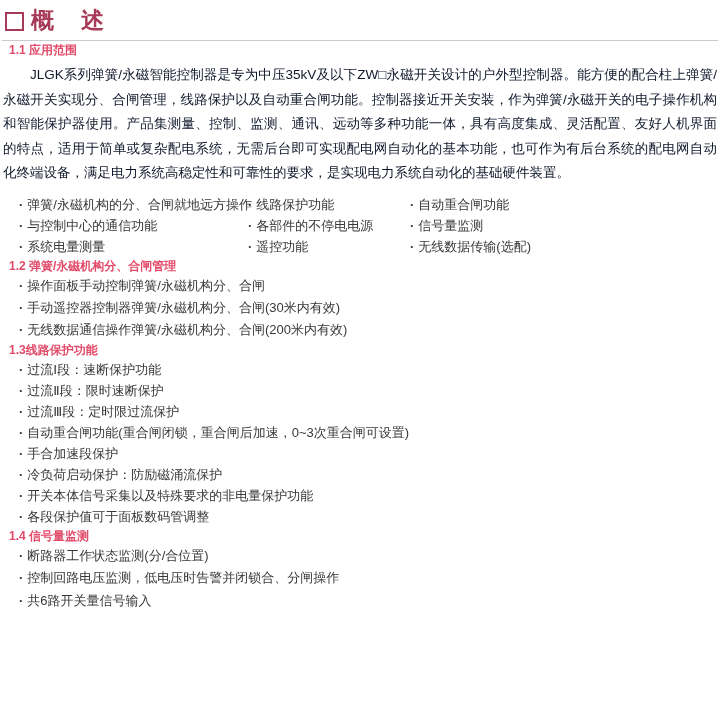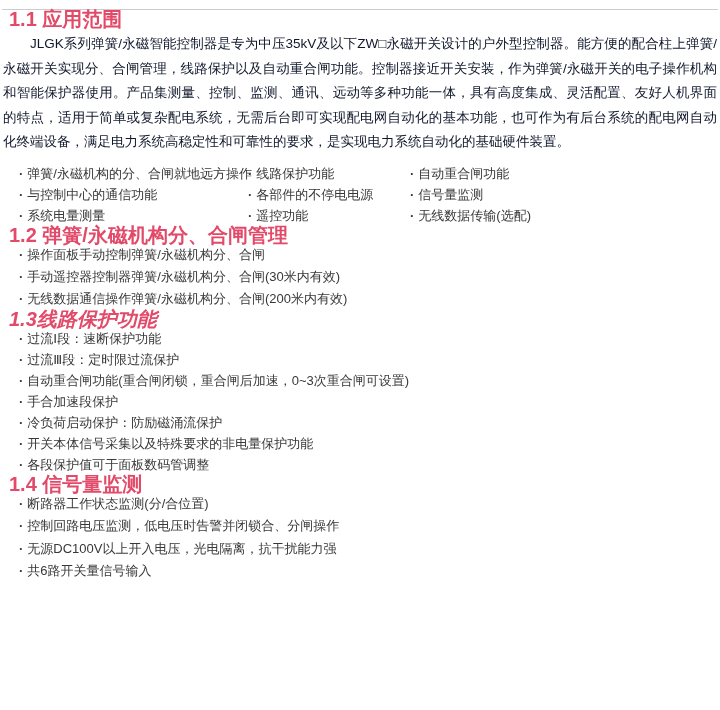--- a/index.html
+++ b/index.html
@@ -45,30 +45,30 @@
     line-height: 1.1;
   }
   .title-rule {
     border: none;
     border-top: 1px solid #cccccc;
     margin: 3px 0 0 0;
   }
 
   
   h2.sec-heading {
-    font-size: 20px;
+    font-size: 12px;
     font-weight: bold;
     color: #e24a69;
     margin: 0;
     padding-left: 7px;
     line-height: 18px;
   }
   .mt-s11 { margin-top: 21px; }
   .mt-s12 { margin-top: 13px; }
-  .mt-s13 { margin-top: 9px; font-style: italic; }
+  .mt-s13 { margin-top: 9px; }
   .mt-s14 { margin-top: 16px; }
 
   
   p.body-paragraph {
     font-size: 13.5px;
     line-height: 24.5px;
     text-align: justify;
     text-indent: 2em;
     color: #0f172a;
     margin: 4px 1px 0 1px;
@@ -104,20 +104,24 @@
   ul.lh21 li { line-height: 21px; }
   ul.lh23 li { line-height: 22.6px; }
 
   .list-gap { margin-top: 13px; }
 </style>
 </head>
 <body>
 
 <div class="page">
 
+  <div class="doc-title-row">
+    <span class="title-square"></span>
+    <span class="title-text">概　述</span>
+  </div>
   <div class="title-rule"></div>
 
   <section>
     <h2 class="sec-heading mt-s11">1.1 应用范围</h2>
     <p class="body-paragraph">JLGK系列弹簧/永磁智能控制器是专为中压35kV及以下ZW□永磁开关设计的户外型控制器。能方便的配合柱上弹簧/永磁开关实现分、合闸管理，线路保护以及自动重合闸功能。控制器接近开关安装，作为弹簧/永磁开关的电子操作机构和智能保护器使用。产品集测量、控制、监测、通讯、远动等多种功能一体，具有高度集成、灵活配置、友好人机界面的特点，适用于简单或复杂配电系统，无需后台即可实现配电网自动化的基本功能，也可作为有后台系统的配电网自动化终端设备，满足电力系统高稳定性和可靠性的要求，是实现电力系统自动化的基础硬件装置。</p>
     <div class="features-grid">
       <ul class="blist lh21">
           <li><span class="dot">·</span><span>弹簧/永磁机构的分、合闸就地远方操作</span></li>
           <li><span class="dot">·</span><span>与控制中心的通信功能</span></li>
           <li><span class="dot">·</span><span>系统电量测量</span></li>
@@ -141,32 +145,32 @@
         <li><span class="dot">·</span><span>操作面板手动控制弹簧/永磁机构分、合闸</span></li>
         <li><span class="dot">·</span><span>手动遥控器控制器弹簧/永磁机构分、合闸(30米内有效)</span></li>
         <li><span class="dot">·</span><span>无线数据通信操作弹簧/永磁机构分、合闸(200米内有效)</span></li>
       </ul>
   </section>
 
   <section>
     <h2 class="sec-heading mt-s13">1.3线路保护功能</h2>
     <ul class="blist lh21 list-gap">
         <li><span class="dot">·</span><span>过流Ⅰ段：速断保护功能</span></li>
+        <li><span class="dot">·</span><span>过流Ⅱ段：限时速断保护</span></li>
         <li><span class="dot">·</span><span>过流Ⅲ段：定时限过流保护</span></li>
         <li><span class="dot">·</span><span>自动重合闸功能(重合闸闭锁，重合闸后加速，0~3次重合闸可设置)</span></li>
         <li><span class="dot">·</span><span>手合加速段保护</span></li>
         <li><span class="dot">·</span><span>冷负荷启动保护：防励磁涌流保护</span></li>
         <li><span class="dot">·</span><span>开关本体信号采集以及特殊要求的非电量保护功能</span></li>
         <li><span class="dot">·</span><span>各段保护值可于面板数码管调整</span></li>
       </ul>
   </section>
 
   <section>
     <h2 class="sec-heading mt-s14">1.4 信号量监测</h2>
     <ul class="blist lh23 list-gap">
         <li><span class="dot">·</span><span>断路器工作状态监测(分/合位置)</span></li>
         <li><span class="dot">·</span><span>控制回路电压监测，低电压时告警并闭锁合、分闸操作</span></li>
-        <li><span class="dot">·</span><span>无源DC100V以上开入电压，光电隔离，抗干扰能力强</span></li>
         <li><span class="dot">·</span><span>共6路开关量信号输入</span></li>
       </ul>
   </section>
 
 </div>
 
 </body></html>

